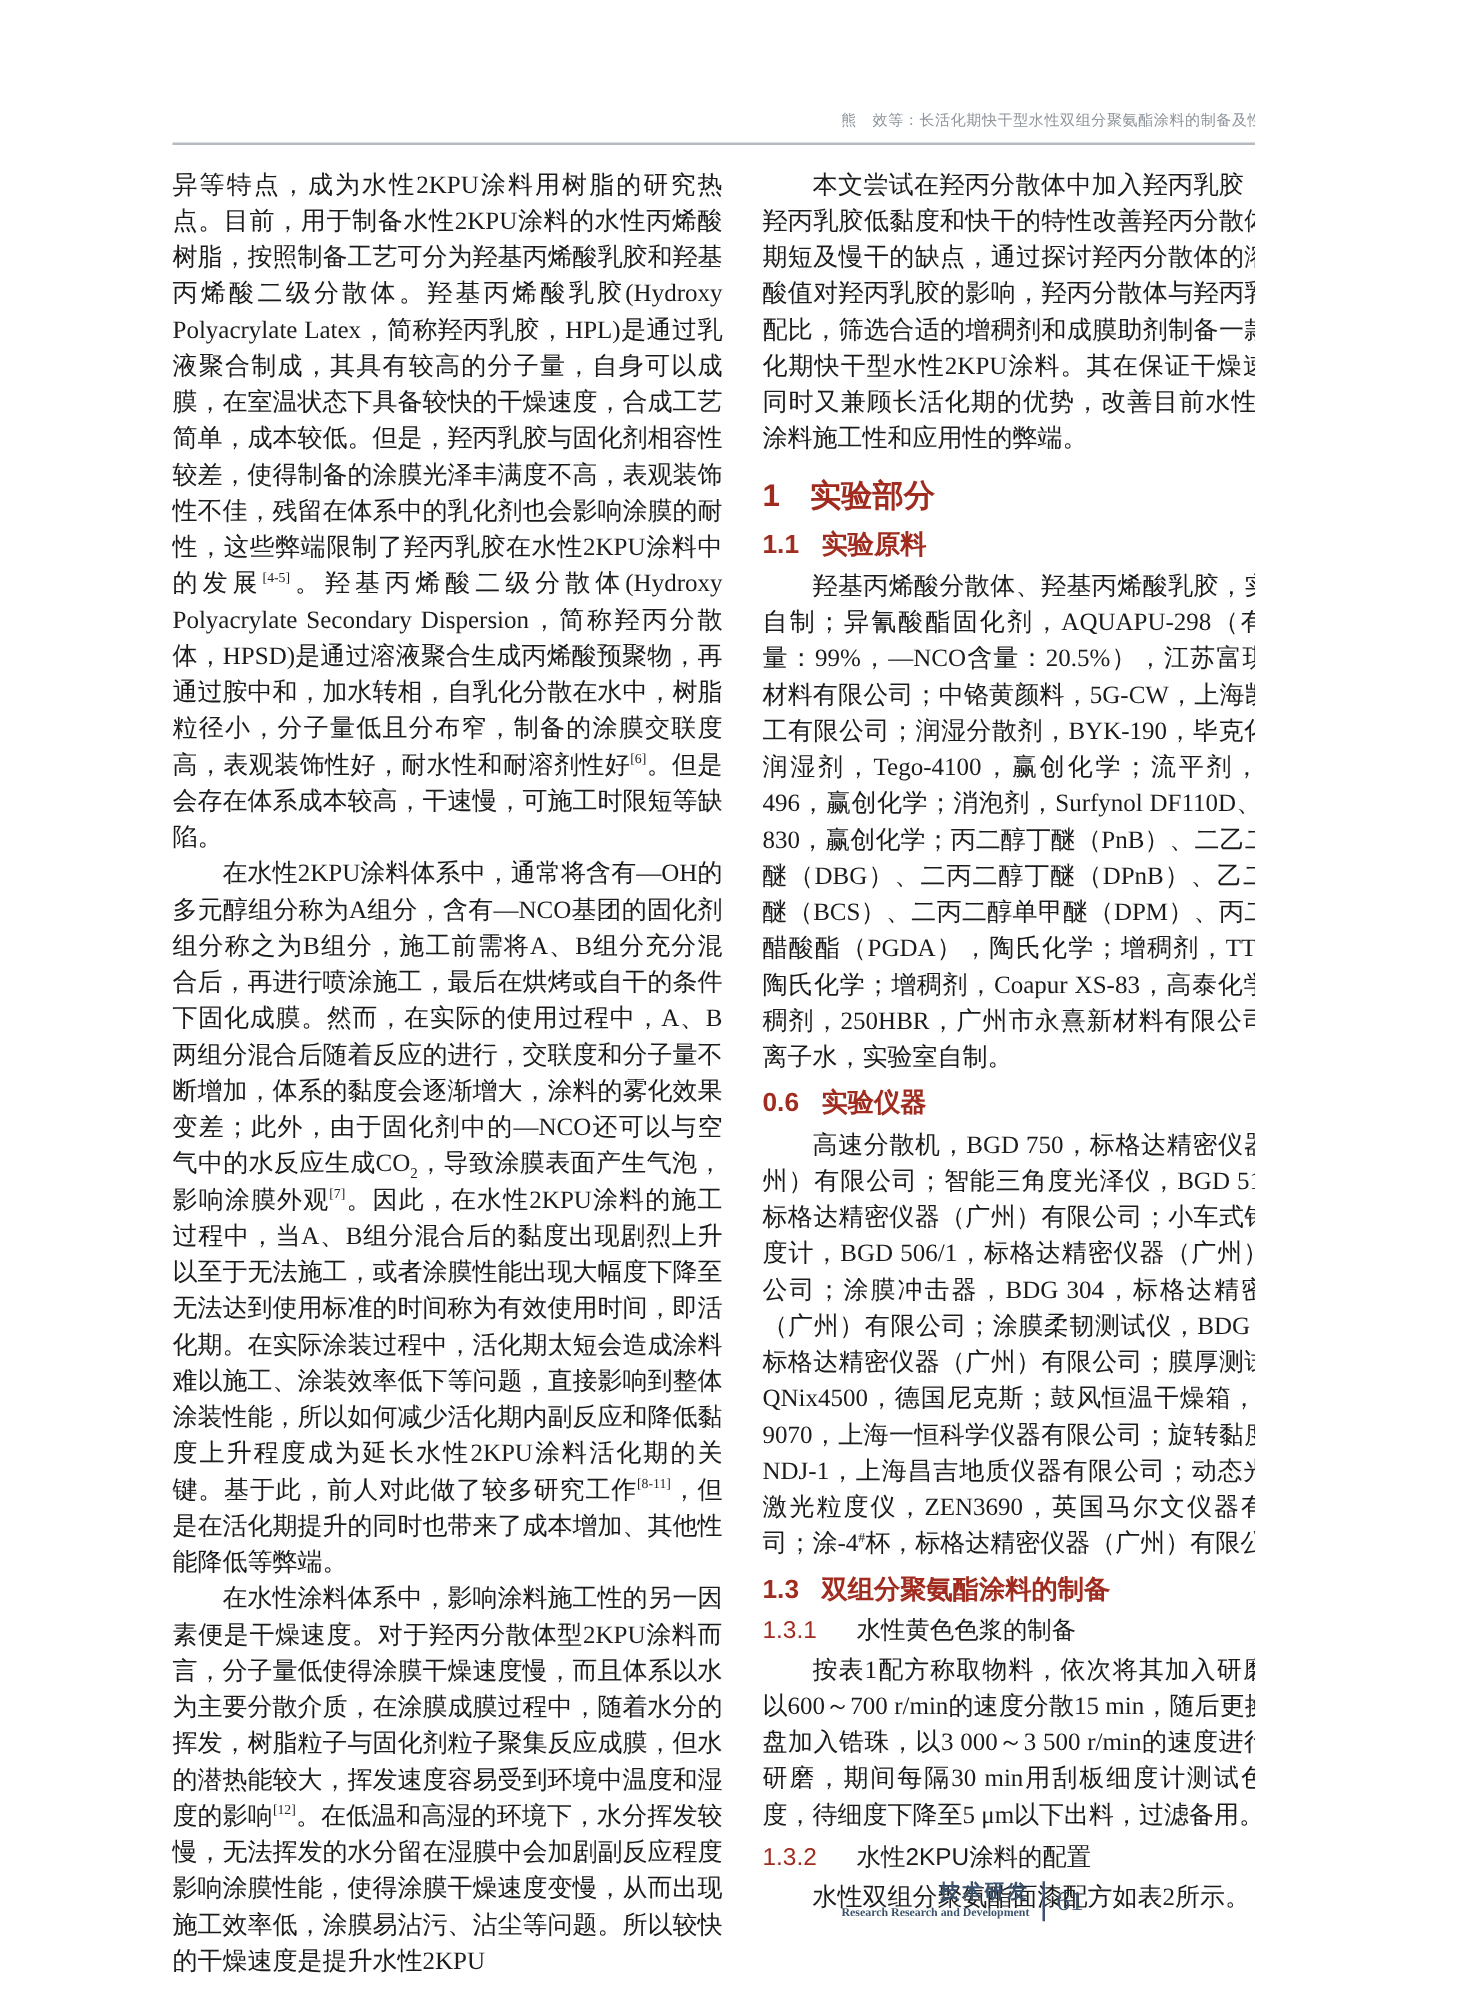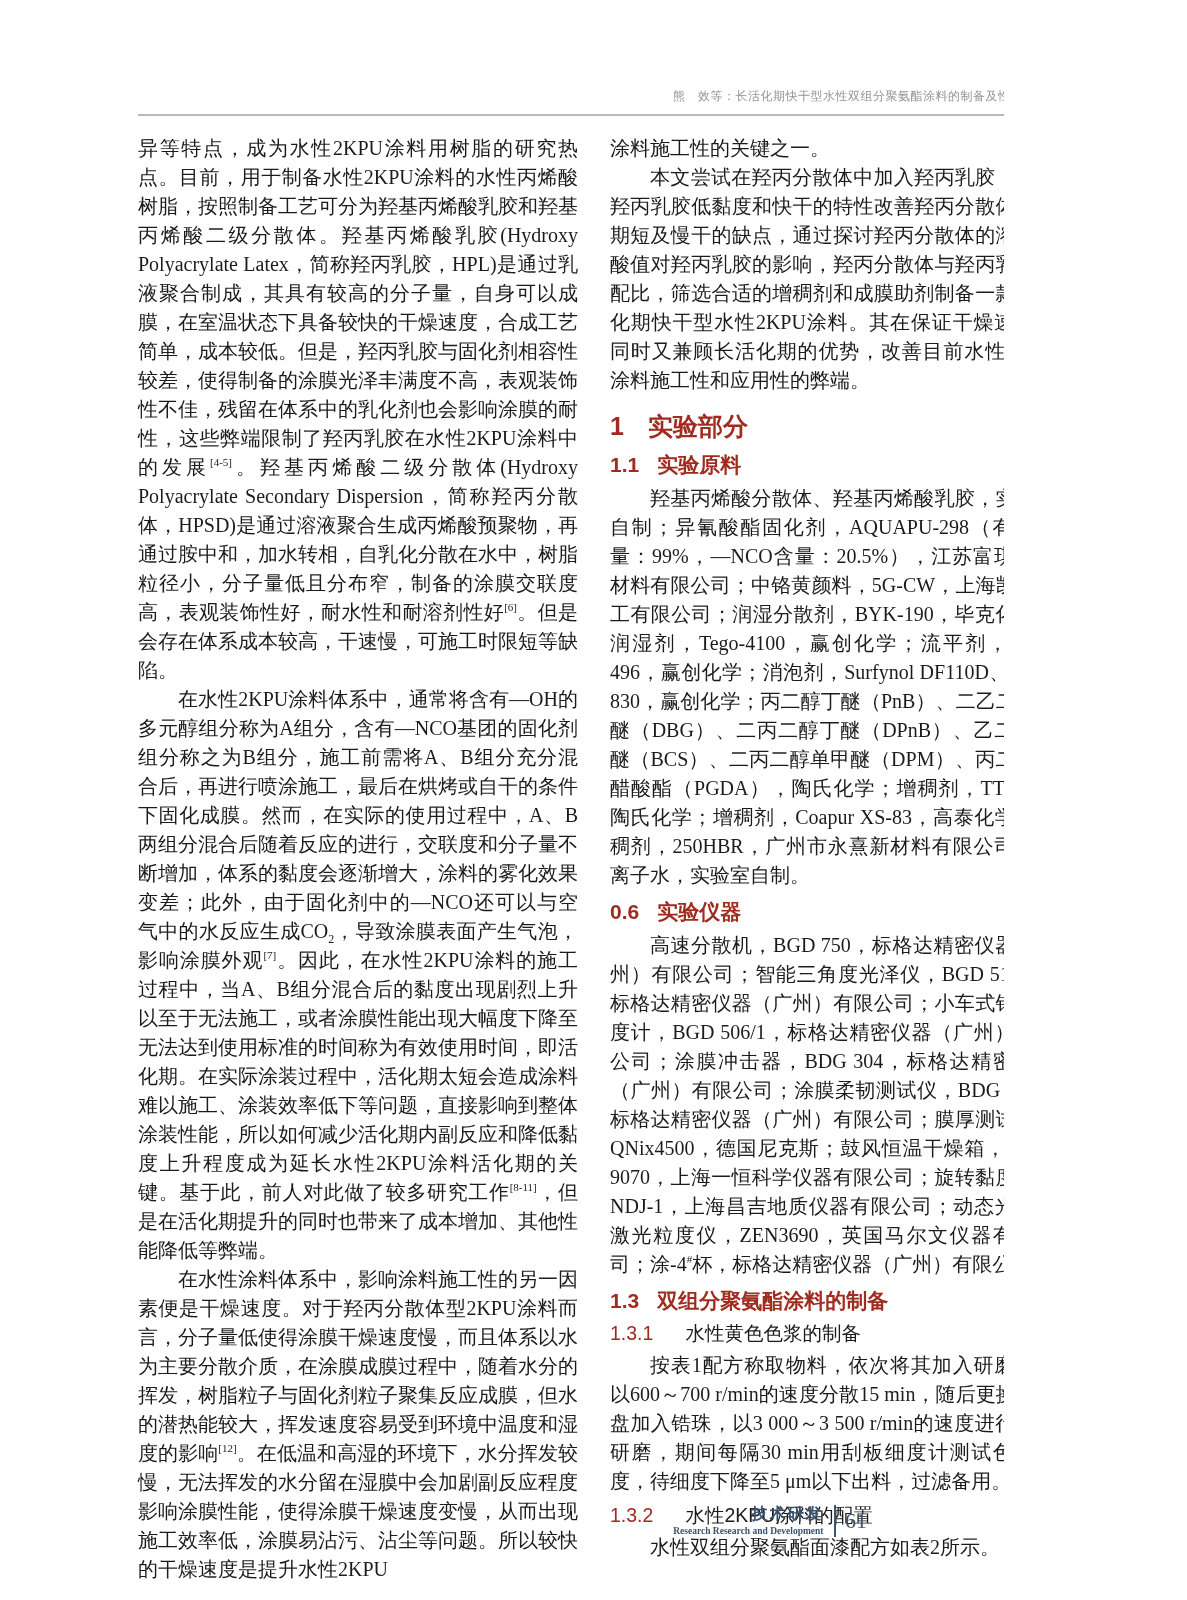--- a/index.html
+++ b/index.html
@@ -55,21 +55,20 @@
   </div>
 
   <div class="head-rule"></div>
 
   <div class="col col-left" id="col-left">
       <p class="para">异等特点，成为水性2KPU涂料用树脂的研究热点。目前，用于制备水性2KPU涂料的水性丙烯酸树脂，按照制备工艺可分为羟基丙烯酸乳胶和羟基丙烯酸二级分散体。羟基丙烯酸乳胶(Hydroxy Polyacrylate Latex，简称羟丙乳胶，HPL)是通过乳液聚合制成，其具有较高的分子量，自身可以成膜，在室温状态下具备较快的干燥速度，合成工艺简单，成本较低。但是，羟丙乳胶与固化剂相容性较差，使得制备的涂膜光泽丰满度不高，表观装饰性不佳，残留在体系中的乳化剂也会影响涂膜的耐性，这些弊端限制了羟丙乳胶在水性2KPU涂料中的发展<sup class="supref">[4-5]</sup>。羟基丙烯酸二级分散体(Hydroxy Polyacrylate Secondary Dispersion，简称羟丙分散体，HPSD)是通过溶液聚合生成丙烯酸预聚物，再通过胺中和，加水转相，自乳化分散在水中，树脂粒径小，分子量低且分布窄，制备的涂膜交联度高，表观装饰性好，耐水性和耐溶剂性好<sup class="supref">[6]</sup>。但是会存在体系成本较高，干速慢，可施工时限短等缺陷。</p>
       <p class="para indent">在水性2KPU涂料体系中，通常将含有—OH的多元醇组分称为A组分，含有—NCO基团的固化剂组分称之为B组分，施工前需将A、B组分充分混合后，再进行喷涂施工，最后在烘烤或自干的条件下固化成膜。然而，在实际的使用过程中，A、B两组分混合后随着反应的进行，交联度和分子量不断增加，体系的黏度会逐渐增大，涂料的雾化效果变差；此外，由于固化剂中的—NCO还可以与空气中的水反应生成CO<sub class="subref">2</sub>，导致涂膜表面产生气泡，影响涂膜外观<sup class="supref">[7]</sup>。因此，在水性2KPU涂料的施工过程中，当A、B组分混合后的黏度出现剧烈上升以至于无法施工，或者涂膜性能出现大幅度下降至无法达到使用标准的时间称为有效使用时间，即活化期。在实际涂装过程中，活化期太短会造成涂料难以施工、涂装效率低下等问题，直接影响到整体涂装性能，所以如何减少活化期内副反应和降低黏度上升程度成为延长水性2KPU涂料活化期的关键。基于此，前人对此做了较多研究工作<sup class="supref">[8-11]</sup>，但是在活化期提升的同时也带来了成本增加、其他性能降低等弊端。</p>
       <p class="para indent">在水性涂料体系中，影响涂料施工性的另一因素便是干燥速度。对于羟丙分散体型2KPU涂料而言，分子量低使得涂膜干燥速度慢，而且体系以水为主要分散介质，在涂膜成膜过程中，随着水分的挥发，树脂粒子与固化剂粒子聚集反应成膜，但水的潜热能较大，挥发速度容易受到环境中温度和湿度的影响<sup class="supref">[12]</sup>。在低温和高湿的环境下，水分挥发较慢，无法挥发的水分留在湿膜中会加剧副反应程度影响涂膜性能，使得涂膜干燥速度变慢，从而出现施工效率低，涂膜易沾污、沾尘等问题。所以较快的干燥速度是提升水性2KPU</p>
     </div>
   <div class="col col-right" id="col-right">
-      <p class="para">涂料施工性的关键之一。</p>
       <p class="para indent">本文尝试在羟丙分散体中加入羟丙乳胶，利用羟丙乳胶低黏度和快干的特性改善羟丙分散体活化期短及慢干的缺点，通过探讨羟丙分散体的溶剂和酸值对羟丙乳胶的影响，羟丙分散体与羟丙乳胶的配比，筛选合适的增稠剂和成膜助剂制备一款长活化期快干型水性2KPU涂料。其在保证干燥速度的同时又兼顾长活化期的优势，改善目前水性2KPU涂料施工性和应用性的弊端。</p>
       <div class="hd h1"><span class="hnum">1</span><span class="htitle">实验部分</span></div>
       <div class="hd h2"><span class="hnum">1.1</span><span class="htitle">实验原料</span></div>
       <p class="para indent">羟基丙烯酸分散体、羟基丙烯酸乳胶，实验室自制；异氰酸酯固化剂，AQUAPU-298（有效含量：99%，—NCO含量：20.5%），江苏富琪森新材料有限公司；中铬黄颜料，5G-CW，上海凯茵化工有限公司；润湿分散剂，BYK-190，毕克化学；润湿剂，Tego-4100，赢创化学；流平剂，Tego-496，赢创化学；消泡剂，Surfynol DF110D、Tego-830，赢创化学；丙二醇丁醚（PnB）、二乙二醇丁醚（DBG）、二丙二醇丁醚（DPnB）、乙二醇丁醚（BCS）、二丙二醇单甲醚（DPM）、丙二醇二醋酸酯（PGDA），陶氏化学；增稠剂，TT735，陶氏化学；增稠剂，Coapur XS-83，高泰化学；增稠剂，250HBR，广州市永熹新材料有限公司；去离子水，实验室自制。</p>
       <div class="hd h2"><span class="hnum">0.6</span><span class="htitle">实验仪器</span></div>
       <p class="para indent">高速分散机，BGD 750，标格达精密仪器（广州）有限公司；智能三角度光泽仪，BGD 516/3，标格达精密仪器（广州）有限公司；小车式铅笔硬度计，BGD 506/1，标格达精密仪器（广州）有限公司；涂膜冲击器，BDG 304，标格达精密仪器（广州）有限公司；涂膜柔韧测试仪，BDG 560，标格达精密仪器（广州）有限公司；膜厚测试仪，QNix4500，德国尼克斯；鼓风恒温干燥箱，DHG-9070，上海一恒科学仪器有限公司；旋转黏度计，NDJ-1，上海昌吉地质仪器有限公司；动态光散射激光粒度仪，ZEN3690，英国马尔文仪器有限公司；涂-4<sup class="supref">#</sup>杯，标格达精密仪器（广州）有限公司。</p>
       <div class="hd h2"><span class="hnum">1.3</span><span class="htitle">双组分聚氨酯涂料的制备</span></div>
       <div class="hd h3"><span class="hnum">1.3.1</span><span class="htitle">水性黄色色浆的制备</span></div>
       <p class="para indent">按表1配方称取物料，依次将其加入研磨缸中以600～700 r/min的速度分散15 min，随后更换研磨盘加入锆珠，以3 000～3 500 r/min的速度进行高速研磨，期间每隔30 min用刮板细度计测试色浆细度，待细度下降至5 μm以下出料，过滤备用。</p>
       <div class="hd h3"><span class="hnum">1.3.2</span><span class="htitle">水性2KPU涂料的配置</span></div>

